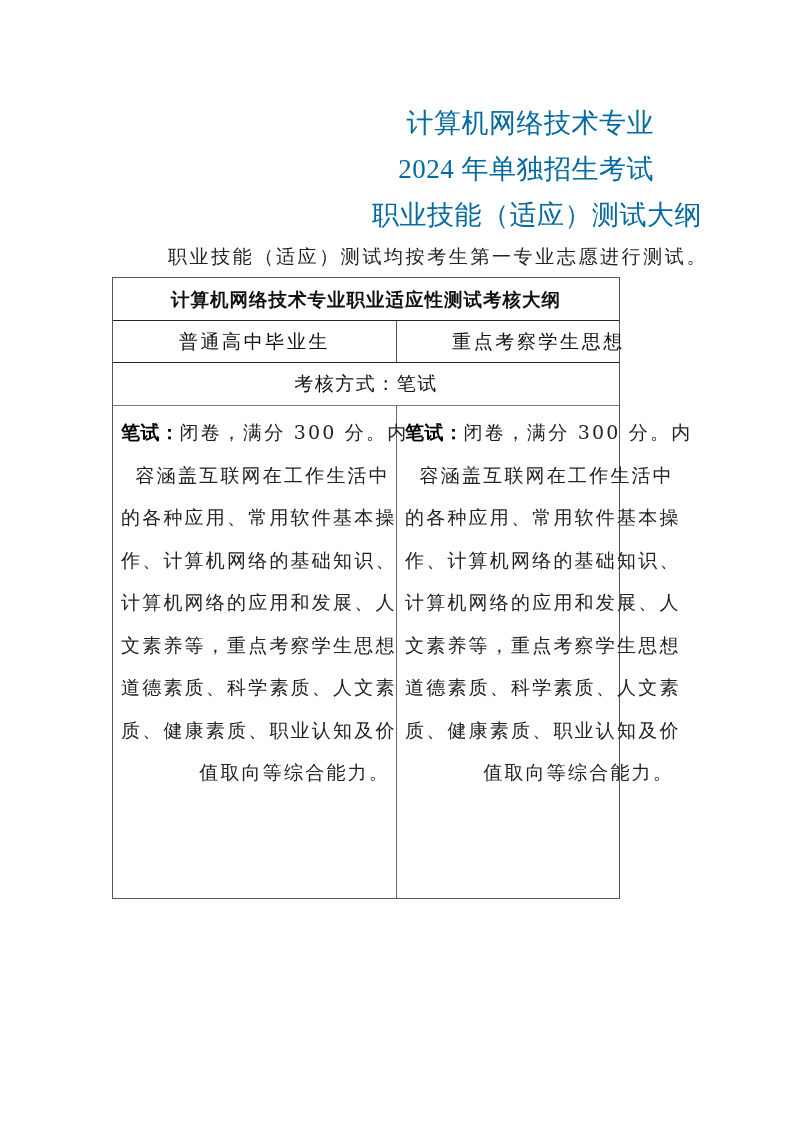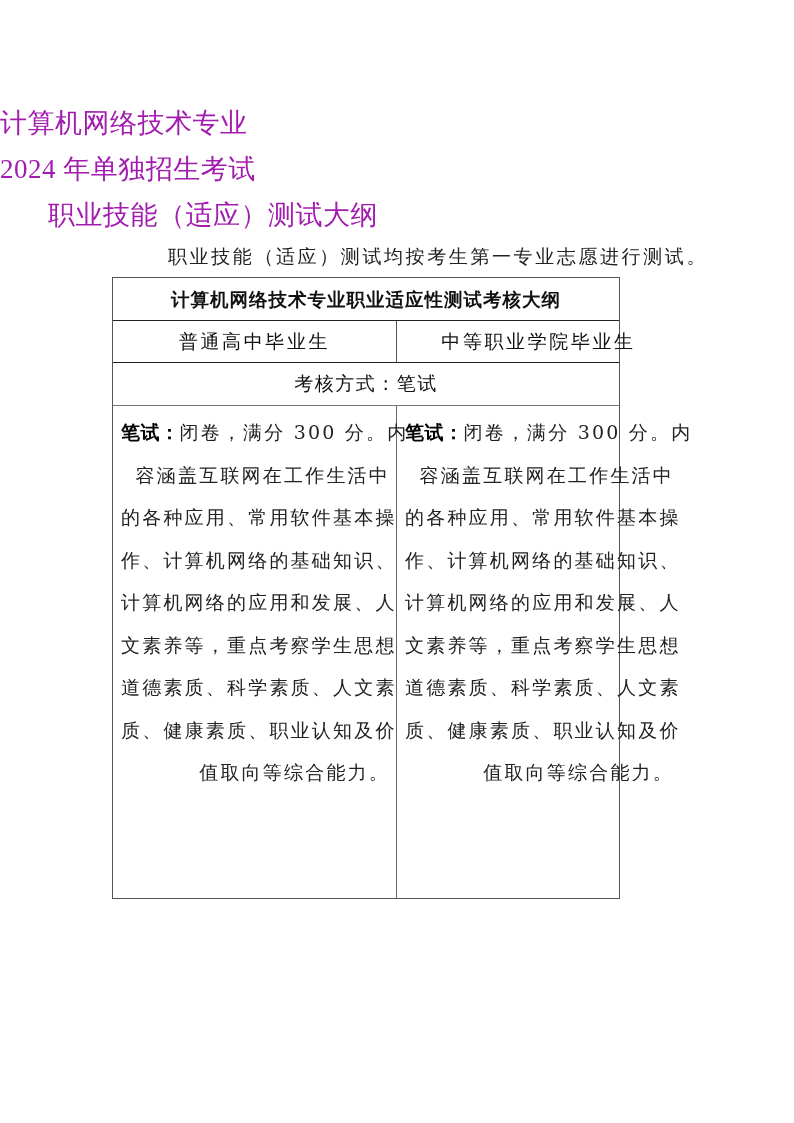--- a/index.html
+++ b/index.html
@@ -12,25 +12,25 @@
       height: 1123px;
       position: relative;
       overflow: hidden;
       font-family: "DejaVu Serif", "Liberation Serif", serif;
       color: #111111;
     }
     .title-line {
       position: absolute;
       left: 0;
       width: 654px;
-      text-align: left;
+      text-align: right;
       font-family: "DejaVu Sans", "Liberation Sans", sans-serif;
       font-size: 27px;
       line-height: 36px;
-      color: #a21caf;
+      color: #0369a1;
       letter-spacing: 0.5px;
     }
     #t1 { top: 105px; }
     #t2 { top: 151px; font-family: Liberation Serif, serif; }
     #t3 { top: 197px; padding-left: 48px; }
     .intro {
       position: absolute;
       left: 0;
       width: 794px;
       top: 242px;
@@ -136,21 +136,21 @@
 
 <div class="intro">职业技能（适应）测试均按考生第一专业志愿进行测试。</div>
 
 <div class="outline-table">
   <div class="row row-header">
     <div class="cell-full header-text">计算机网络技术专业职业适应性测试考核大纲</div>
   </div>
 
   <div class="row row-groups">
     <div class="split left">普通高中毕业生</div>
-    <div class="split right">中等职业学院毕业生</div>
+    <div class="split right">重点考察学生思想</div>
   </div>
 
   <div class="row row-method">
     <div class="cell-full">考核方式：笔试</div>
   </div>
 
   <div class="row-content">
     <div class="content-col left">
       <div class="para">
         <span class="line"><span class="lead">笔试：</span><span>闭卷，满分 300 分。内</span></span>

